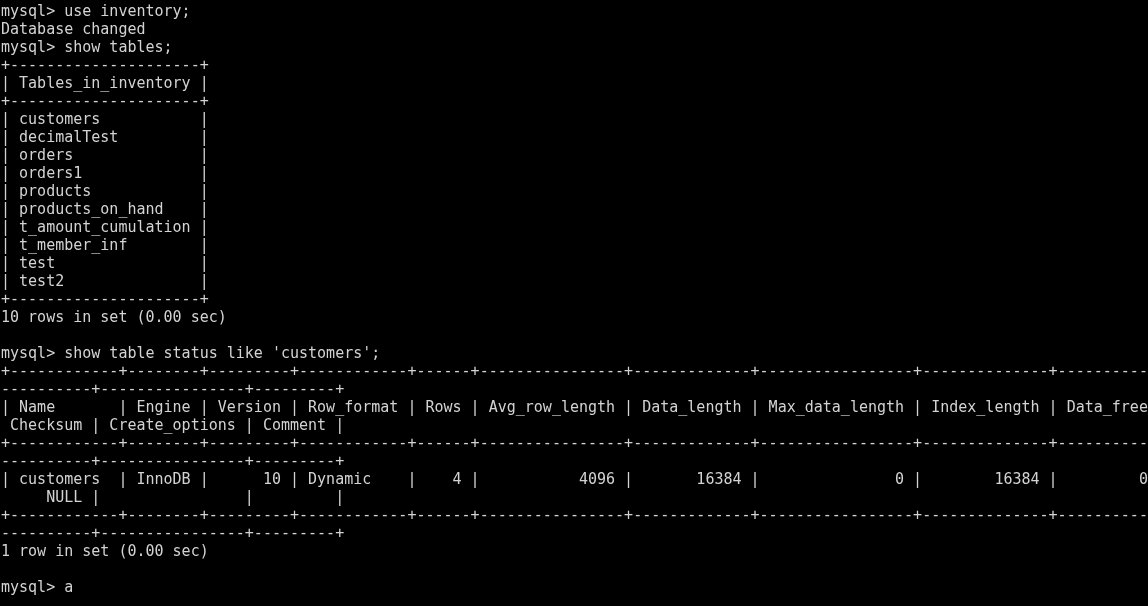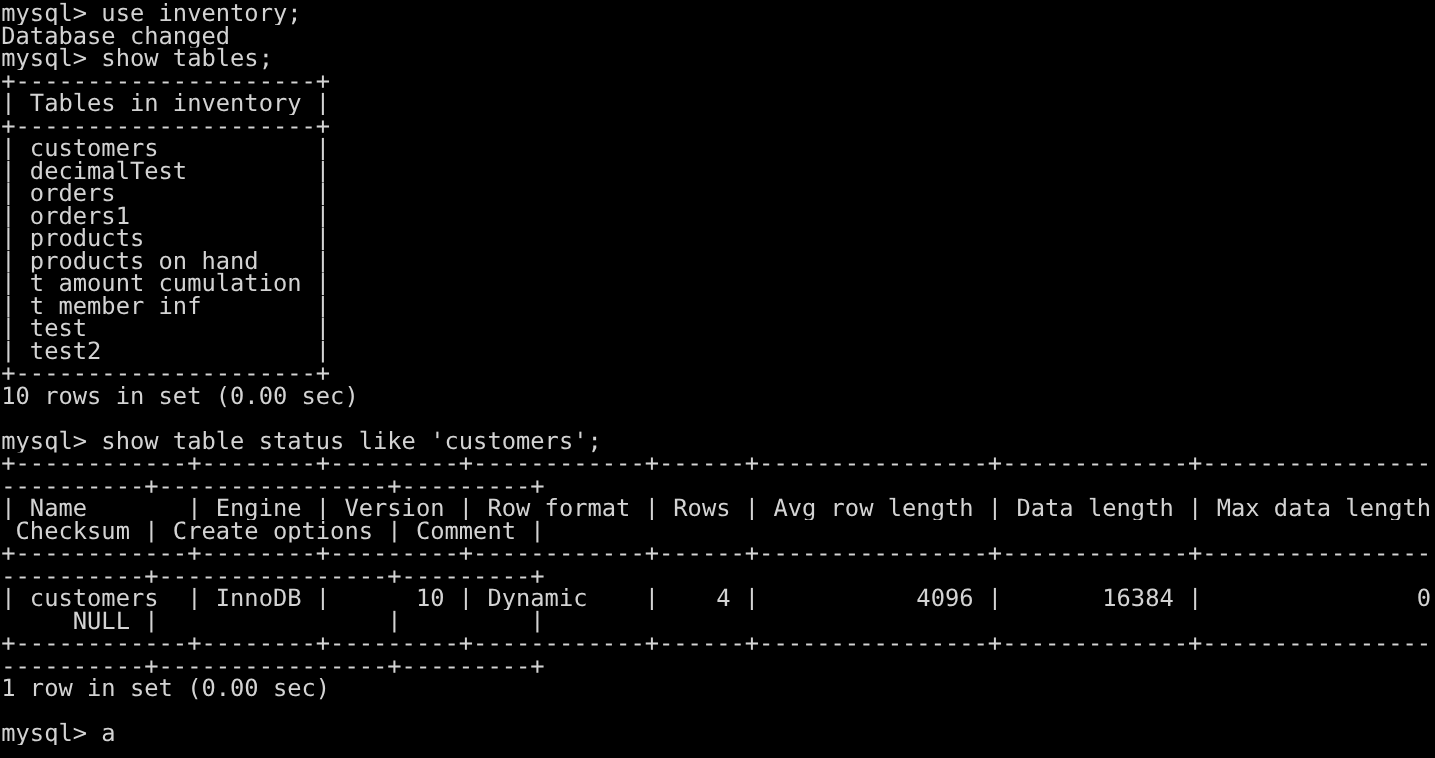--- a/index.html
+++ b/index.html
@@ -12,21 +12,21 @@
     width: 1148px;
     height: 606px;
     overflow: hidden;
   }
   #terminal {
     width: 1148px;
     height: 606px;
     background: #000000;
     color: #d3d3d3;
     font-family: "DejaVu Sans Mono", "Liberation Mono", monospace;
-    font-size: 19px;
+    font-size: 15px;
     line-height: 18px;
     padding: 2px 0 0 1px;
     box-sizing: border-box;
     overflow: hidden;
     white-space: pre;
     letter-spacing: 0px;
     -webkit-font-smoothing: none;
   }
   .line {
     height: 18px;

